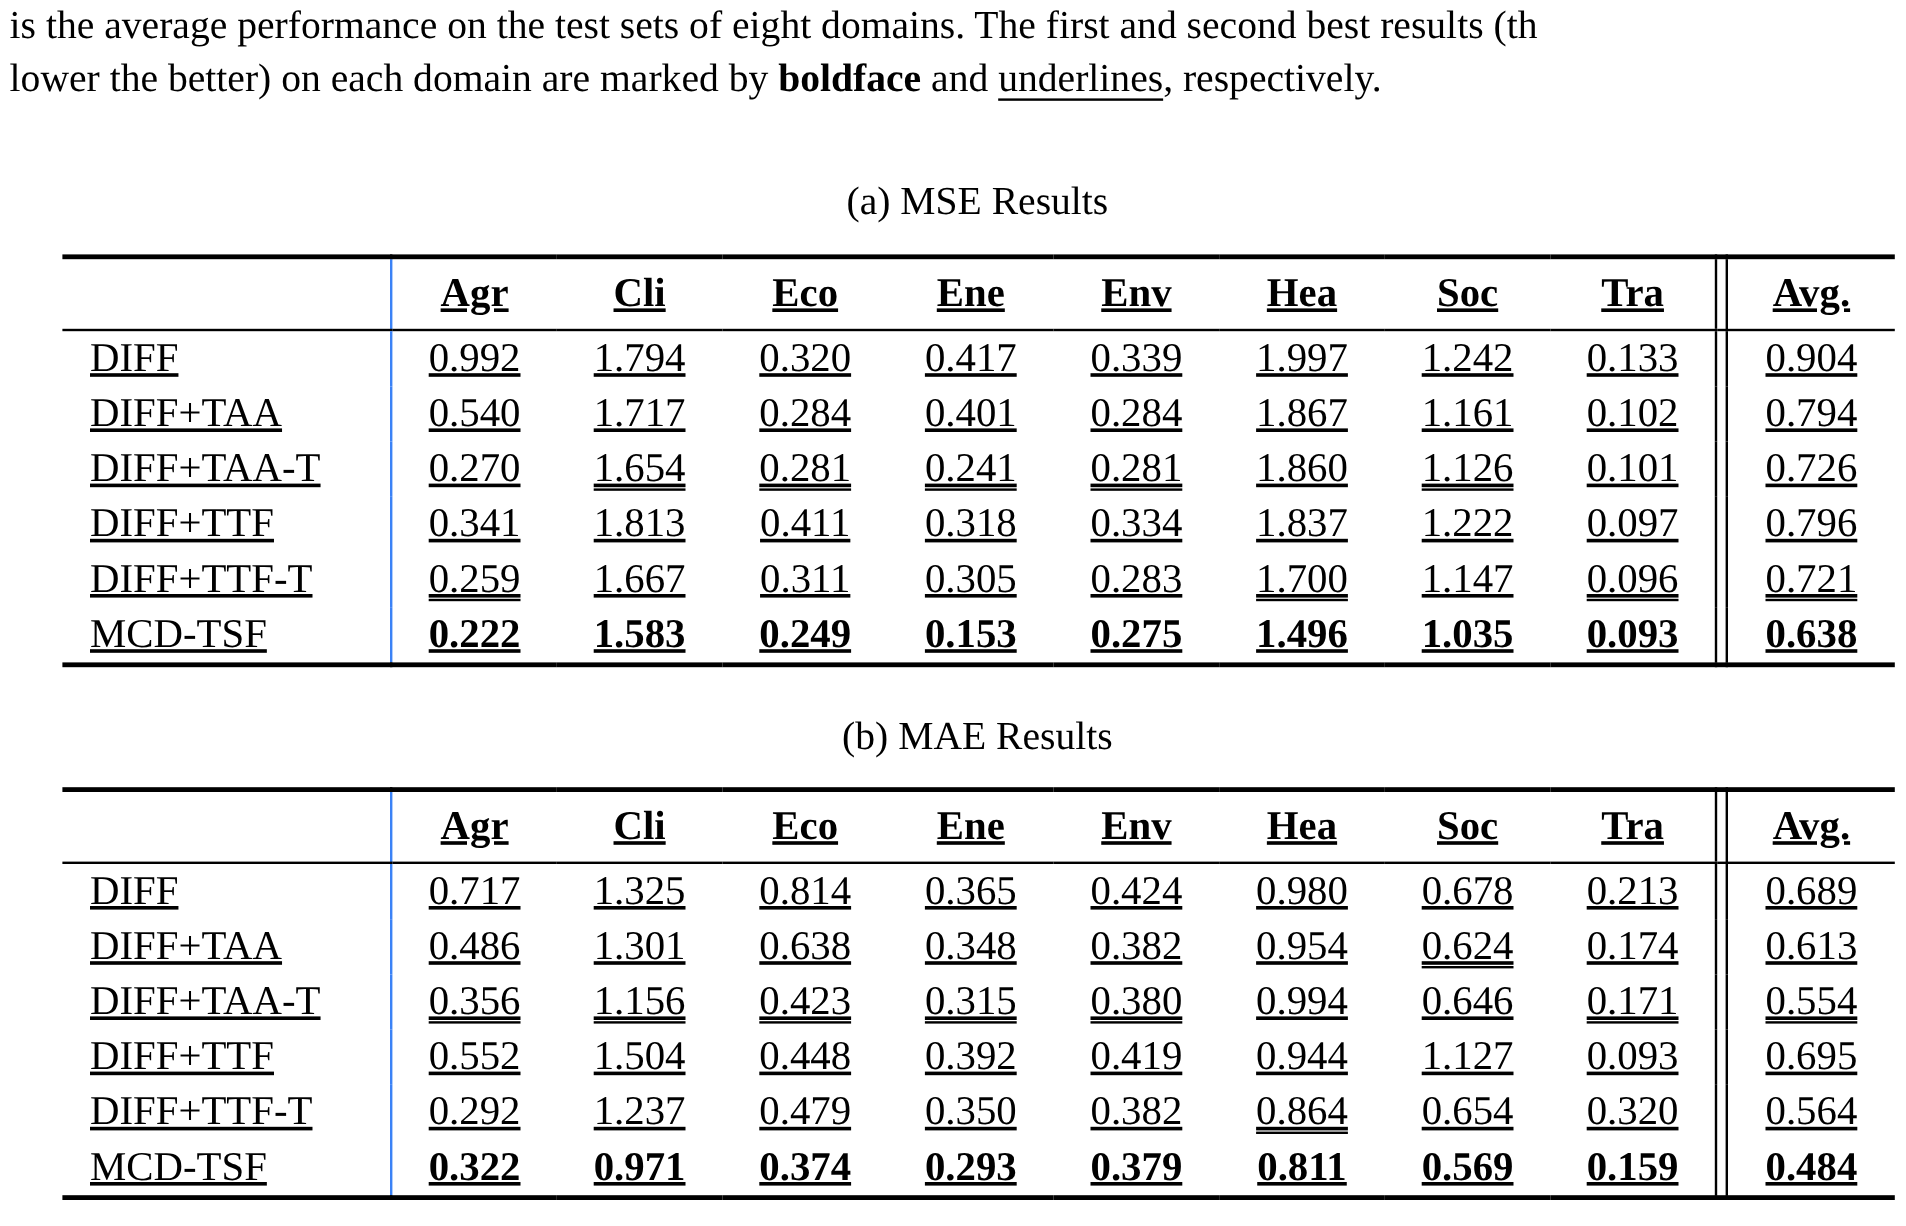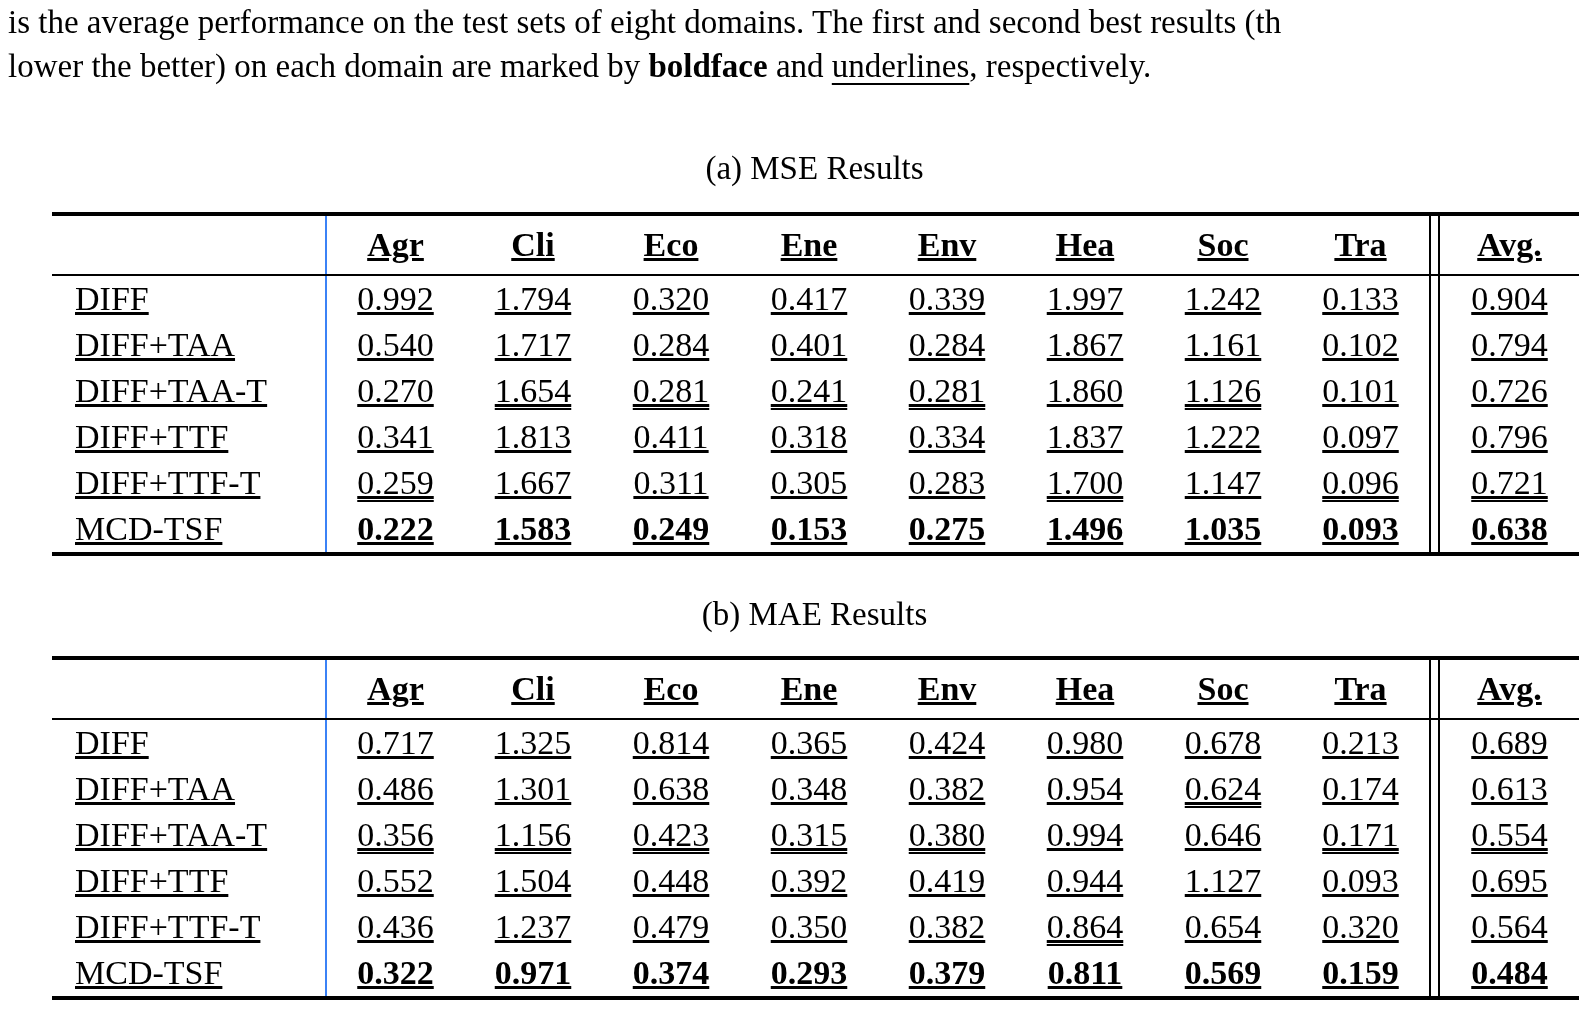--- a/index.html
+++ b/index.html
@@ -279,21 +279,21 @@
         <td><span>0.392</span></td>
         <td><span>0.419</span></td>
         <td><span>0.944</span></td>
         <td><span>1.127</span></td>
         <td><span>0.093</span></td>
         <td class="sp"></td>
         <td><span>0.695</span></td>
       </tr>
       <tr>
         <td class="lblcol">DIFF+TTF-T</td>
-        <td><span>0.436</span></td>
+        <td><span>0.292</span></td>
         <td><span>1.237</span></td>
         <td><span>0.479</span></td>
         <td><span>0.350</span></td>
         <td><span>0.382</span></td>
         <td><span class="v-underline">0.864</span></td>
         <td><span>0.654</span></td>
         <td><span>0.320</span></td>
         <td class="sp"></td>
         <td><span>0.564</span></td>
       </tr>

